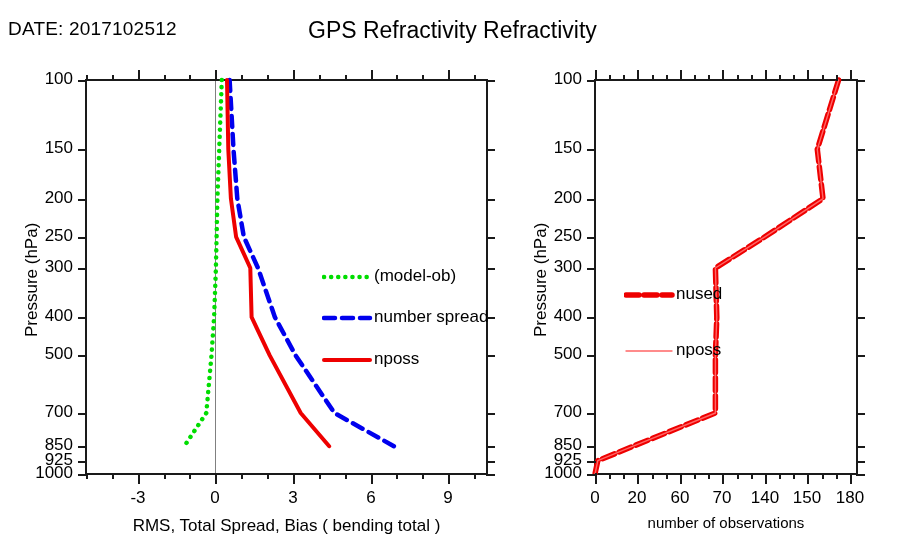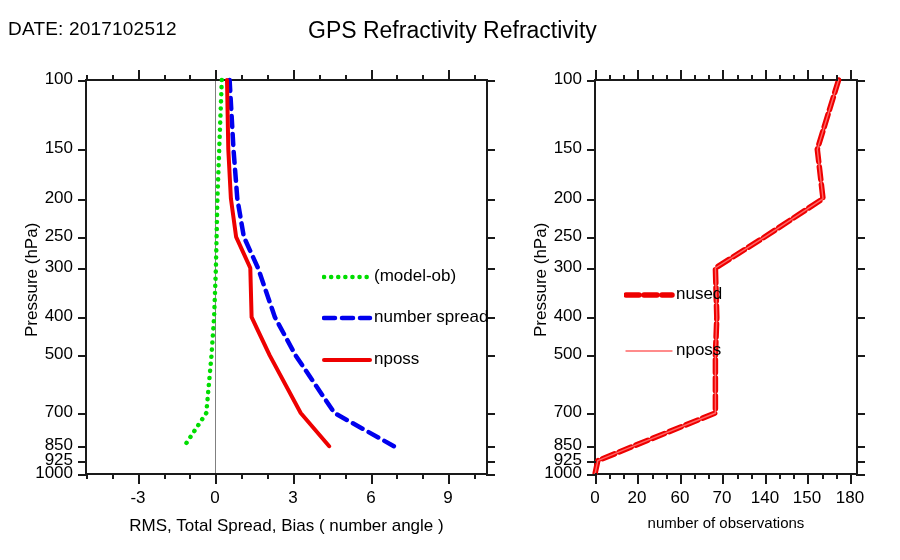--- a/index.html
+++ b/index.html
@@ -168,21 +168,21 @@
         <div class="ticklabel" style="top: 463px; left: 0px; width: 73px; text-align: right;">1000</div>
       </div>
     <div id="left-xlabels">
         <div class="ticklabel" style="top: 488px; left: 78px; width: 120px; text-align: center;">-3</div>
         <div class="ticklabel" style="top: 488px; left: 155px; width: 120px; text-align: center;">0</div>
         <div class="ticklabel" style="top: 488px; left: 233px; width: 120px; text-align: center;">3</div>
         <div class="ticklabel" style="top: 488px; left: 311px; width: 120px; text-align: center;">6</div>
         <div class="ticklabel" style="top: 488px; left: 388px; width: 120px; text-align: center;">9</div>
       </div>
     <div class="ylabel-rot" id="left-ytitle" style="left: 22px; top: 337px;">Pressure (hPa)</div>
-    <div class="axis-title" id="left-xtitle" style="left: 0px; width: 573px; text-align: center; top: 516px;">RMS, Total Spread, Bias ( number angle )</div>
+    <div class="axis-title" id="left-xtitle" style="left: 0px; width: 573px; text-align: center; top: 516px;">RMS, Total Spread, Bias ( bending total )</div>
     <div id="left-legend">
         <svg class="legend-swatch" width="52" height="14" style="left: 322px; top: 270px;">
           <line x1="2" y1="7" x2="48" y2="7" stroke="#00dd00" stroke-linecap="round" stroke-width="4.5" stroke-dasharray="0.1 7"></line>
         </svg>
         <div class="legend-text" style="left: 374px; top: 266px;">(model-ob)</div>
         <svg class="legend-swatch" width="52" height="14" style="left: 322px; top: 311px;">
           <line x1="2" y1="7" x2="48" y2="7" stroke="#0000ee" stroke-linecap="round" stroke-width="4.5" stroke-dasharray="11 7"></line>
         </svg>
         <div class="legend-text" style="left: 374px; top: 307px;">number spread</div>
         <svg class="legend-swatch" width="52" height="14" style="left: 322px; top: 353px;">

